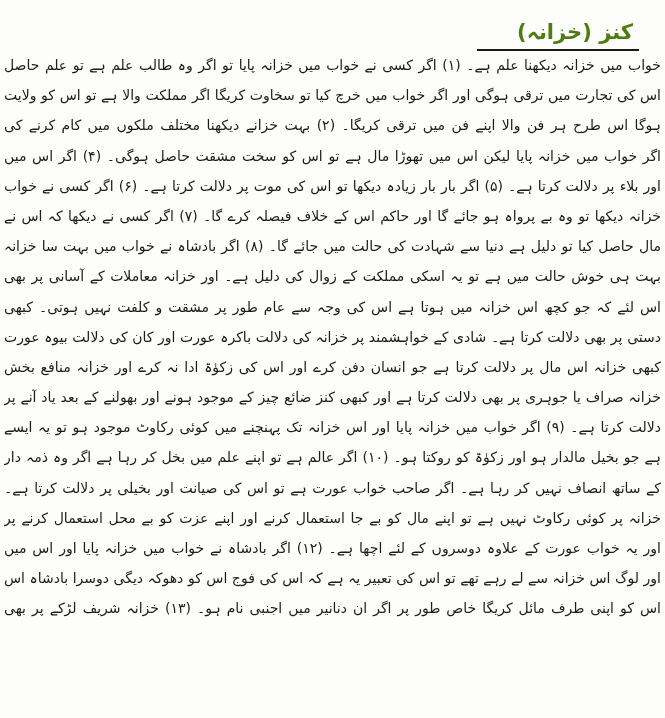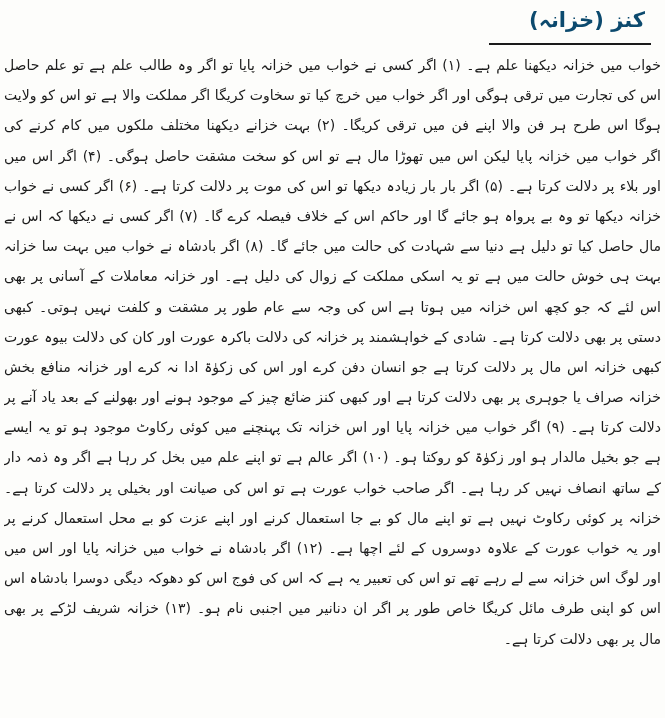--- a/index.html
+++ b/index.html
@@ -20,27 +20,27 @@
     box-sizing: border-box;
   }
   .title-wrap {
     position: absolute;
     top: 4px;
     right: 10px;
     text-align: right;
   }
   .title {
     display: inline-block;
-    margin: 4px;
+    margin: 16px;
     font-size: 21px;
     font-weight: bold;
     letter-spacing: 1px;
-    padding: 0 6px 11px 40px;
+    padding: 0 6px 5px 40px;
     border-bottom: 2px solid #1a1a1a;
-    color: #0c4a6e;
+    color: #4d7c0f;
   }
   .body {
     position: absolute;
     top: 50px;
     right: 4px;
     left: 4px;
     font-size: 14px;
     line-height: 30.2px;
     color: #1b1b1b;
   }
@@ -95,15 +95,14 @@
       <div class="line">کے ساتھ انصاف نہیں کر رہا ہے۔ اگر صاحب خواب عورت ہے تو اس کی صیانت اور بخیلی پر دلالت کرتا ہے۔ (۱۱) اگر اس</div>
 
       <div class="line">خزانہ پر کوئی رکاوٹ نہیں ہے تو اپنے مال کو بے جا استعمال کرنے اور اپنے عزت کو بے محل استعمال کرنے پر دلالت کرتا ہے۔</div>
 
       <div class="line">اور یہ خواب عورت کے علاوہ دوسروں کے لئے اچھا ہے۔ (۱۲) اگر بادشاہ نے خواب میں خزانہ پایا اور اس میں دنانیر تھے</div>
 
       <div class="line">اور لوگ اس خزانہ سے لے رہے تھے تو اس کی تعبیر یہ ہے کہ اس کی فوج اس کو دھوکہ دیگی دوسرا بادشاہ اس پر حکم چلائے گا اور</div>
 
       <div class="line">اس کو اپنی طرف مائل کریگا خاص طور پر اگر ان دنانیر میں اجنبی نام ہو۔ (۱۳) خزانہ شریف لڑکے پر بھی دلالت کرتا ہے اور</div>
 
-      <div class="line last">مال پر بھی دلالت کرتا ہے۔</div>
     </main>
 </div>
 
 </body></html>

